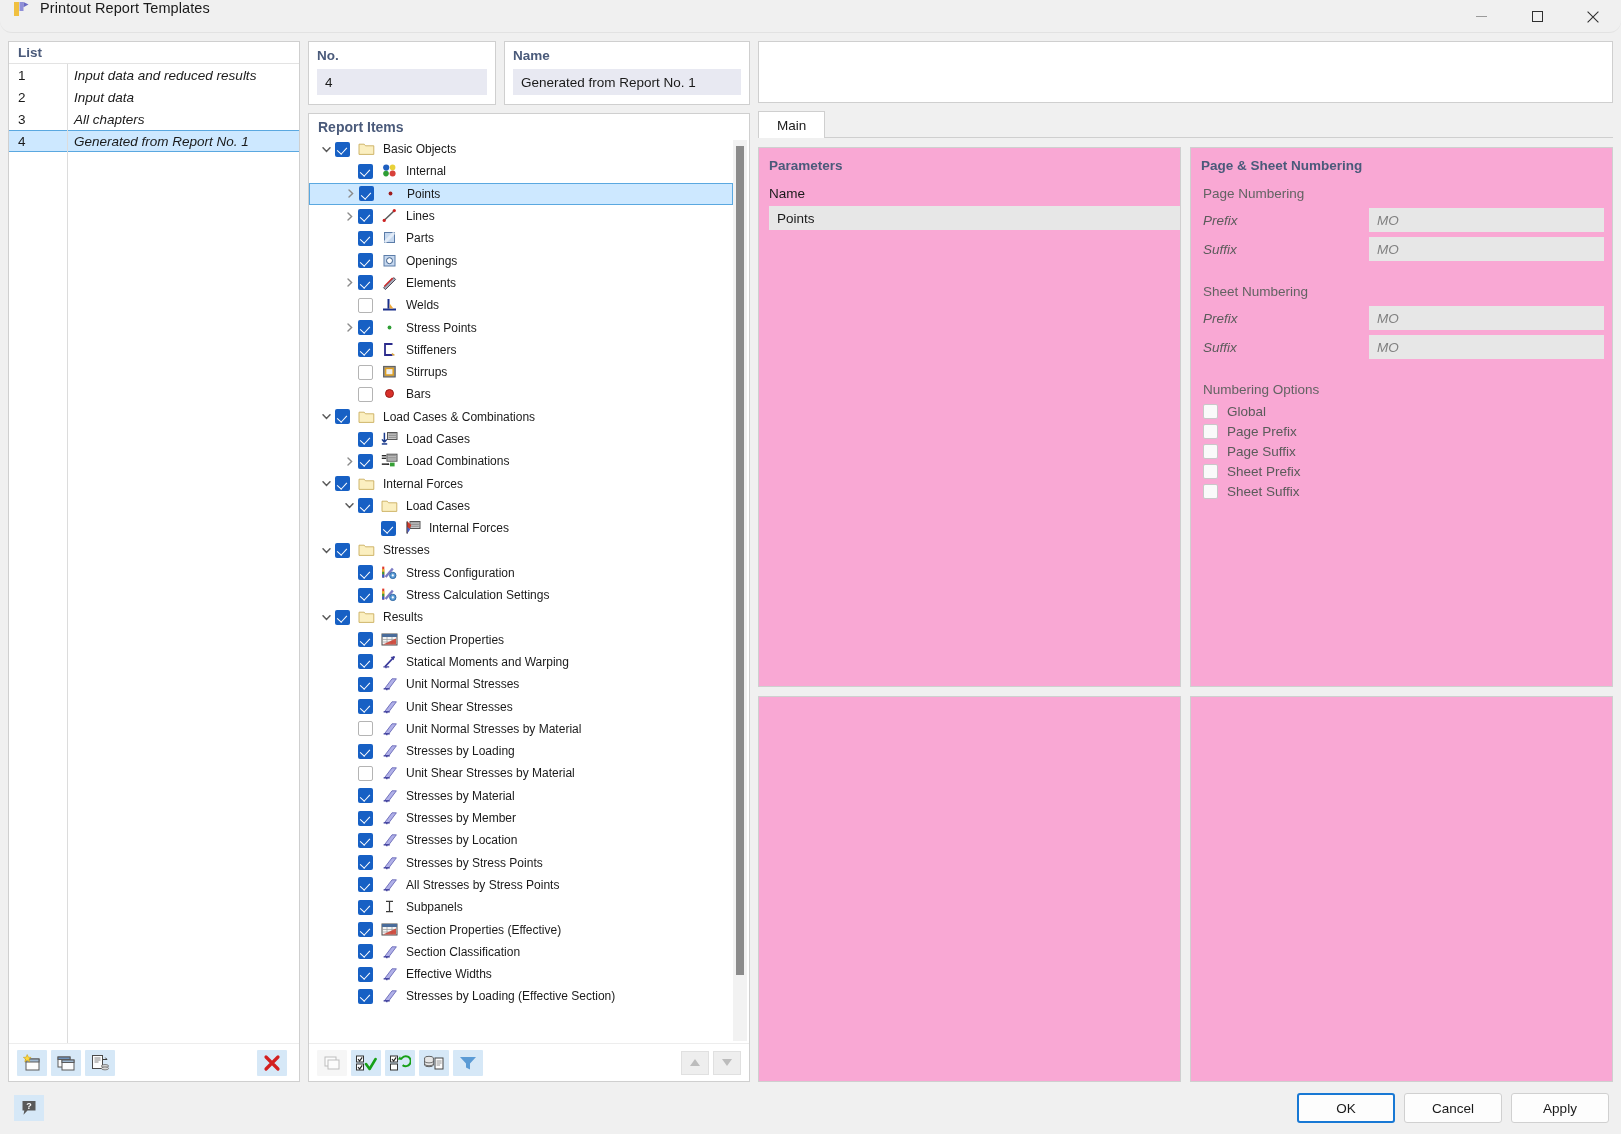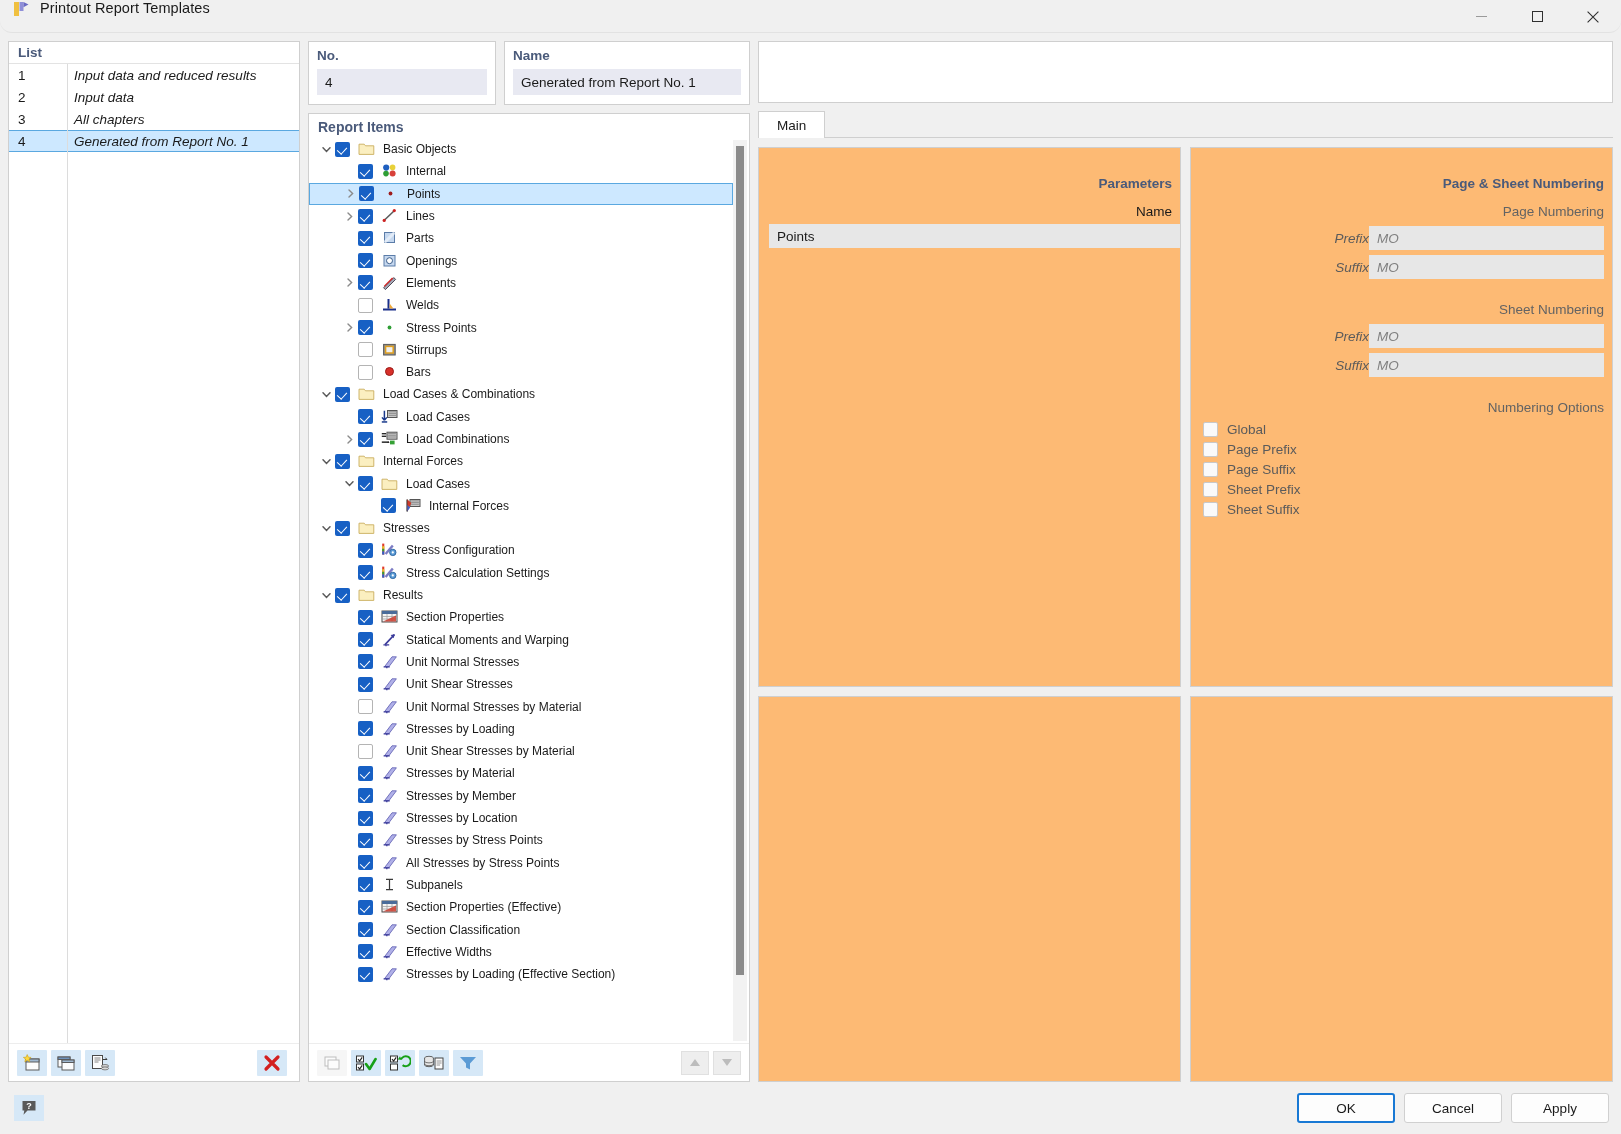--- a/index.html
+++ b/index.html
@@ -178,22 +178,22 @@
     font-size: 13.5px; background: #cfd0d4; color: #333;
     border: 1px solid #c2c2c6; border-bottom: none;
   }
   .tab.active { background: #fff; border-color: #cfcfcf; color: #1a1a1a; }
   .tab-fill { flex: 1; height: 27px; border-bottom: 1px solid #cfcfcf; }
   .panes { flex: 1; display: flex; flex-direction: column; gap: 9px; min-height: 0; padding-top: 9px; }
   .pane-row { display: flex; gap: 9px; min-height: 0; }
   .pane-row.top { height: 540px; flex: none; }
   .pane-row.bottom { flex: 1; }
   .pane {
-    flex: 1; background: #fdba74; border: 1px solid #cfcfcf; min-width: 0;
-    padding: 28px 8px 0 10px; overflow: hidden; text-align: right;
+    flex: 1; background: #f9a8d4; border: 1px solid #cfcfcf; min-width: 0;
+    padding: 10px 8px 0 10px; overflow: hidden;
   }
   .pane-title {
     font-size: 13.5px; font-weight: bold; color: #4a5a7a; margin-bottom: 13px;
   }
   .p-label { font-size: 13.5px; color: #1a1a1a; margin-bottom: 5px; }
   .p-value {
     height: 24px; background: #e7e7e7; display: flex; align-items: center;
     padding-left: 8px; font-size: 13.5px; color: #1a1a1a;
     margin-right: -8px;
   }
@@ -452,20 +452,30 @@
                   </span>
                   <span class="tcb on"></span>
                   <span class="ticon"><svg width="17" height="15" viewBox="0 0 17 15">
                       <circle cx="8.5" cy="7.5" r="1.9" fill="#2f9e35"></circle>
                     </svg></span>
                   <span class="tlabel">Stress Points</span>
                 </div>
                 <div class="tnode">
                   <span style="width: 31px; flex: 0 0 auto;"></span>
                   <span class="twist"></span>
+                  <span class="tcb on"></span>
+                  <span class="ticon"><svg width="17" height="15" viewBox="0 0 17 15">
+                      <path d="M11.5 2 H4 V13 H11.5" fill="none" stroke="#2a2a8c" stroke-width="1.8"></path>
+                      <path d="M10.8 11.6 L13.4 13.4" stroke="#d8a23a" stroke-width="1.4"></path>
+                    </svg></span>
+                  <span class="tlabel">Stiffeners</span>
+                </div>
+                <div class="tnode">
+                  <span style="width: 31px; flex: 0 0 auto;"></span>
+                  <span class="twist"></span>
                   <span class="tcb off"></span>
                   <span class="ticon"><svg width="17" height="15" viewBox="0 0 17 15">
                       <rect x="2.6" y="2.4" width="11.6" height="10.6" fill="#8f8f8f" stroke="#5a5a5a"></rect>
                       <rect x="4.6" y="4.4" width="7.6" height="6.6" fill="#f0f0f0" stroke="#e0a020" stroke-width="1.5"></rect>
                     </svg></span>
                   <span class="tlabel">Stirrups</span>
                 </div>
                 <div class="tnode">
                   <span style="width: 31px; flex: 0 0 auto;"></span>
                   <span class="twist"></span>

